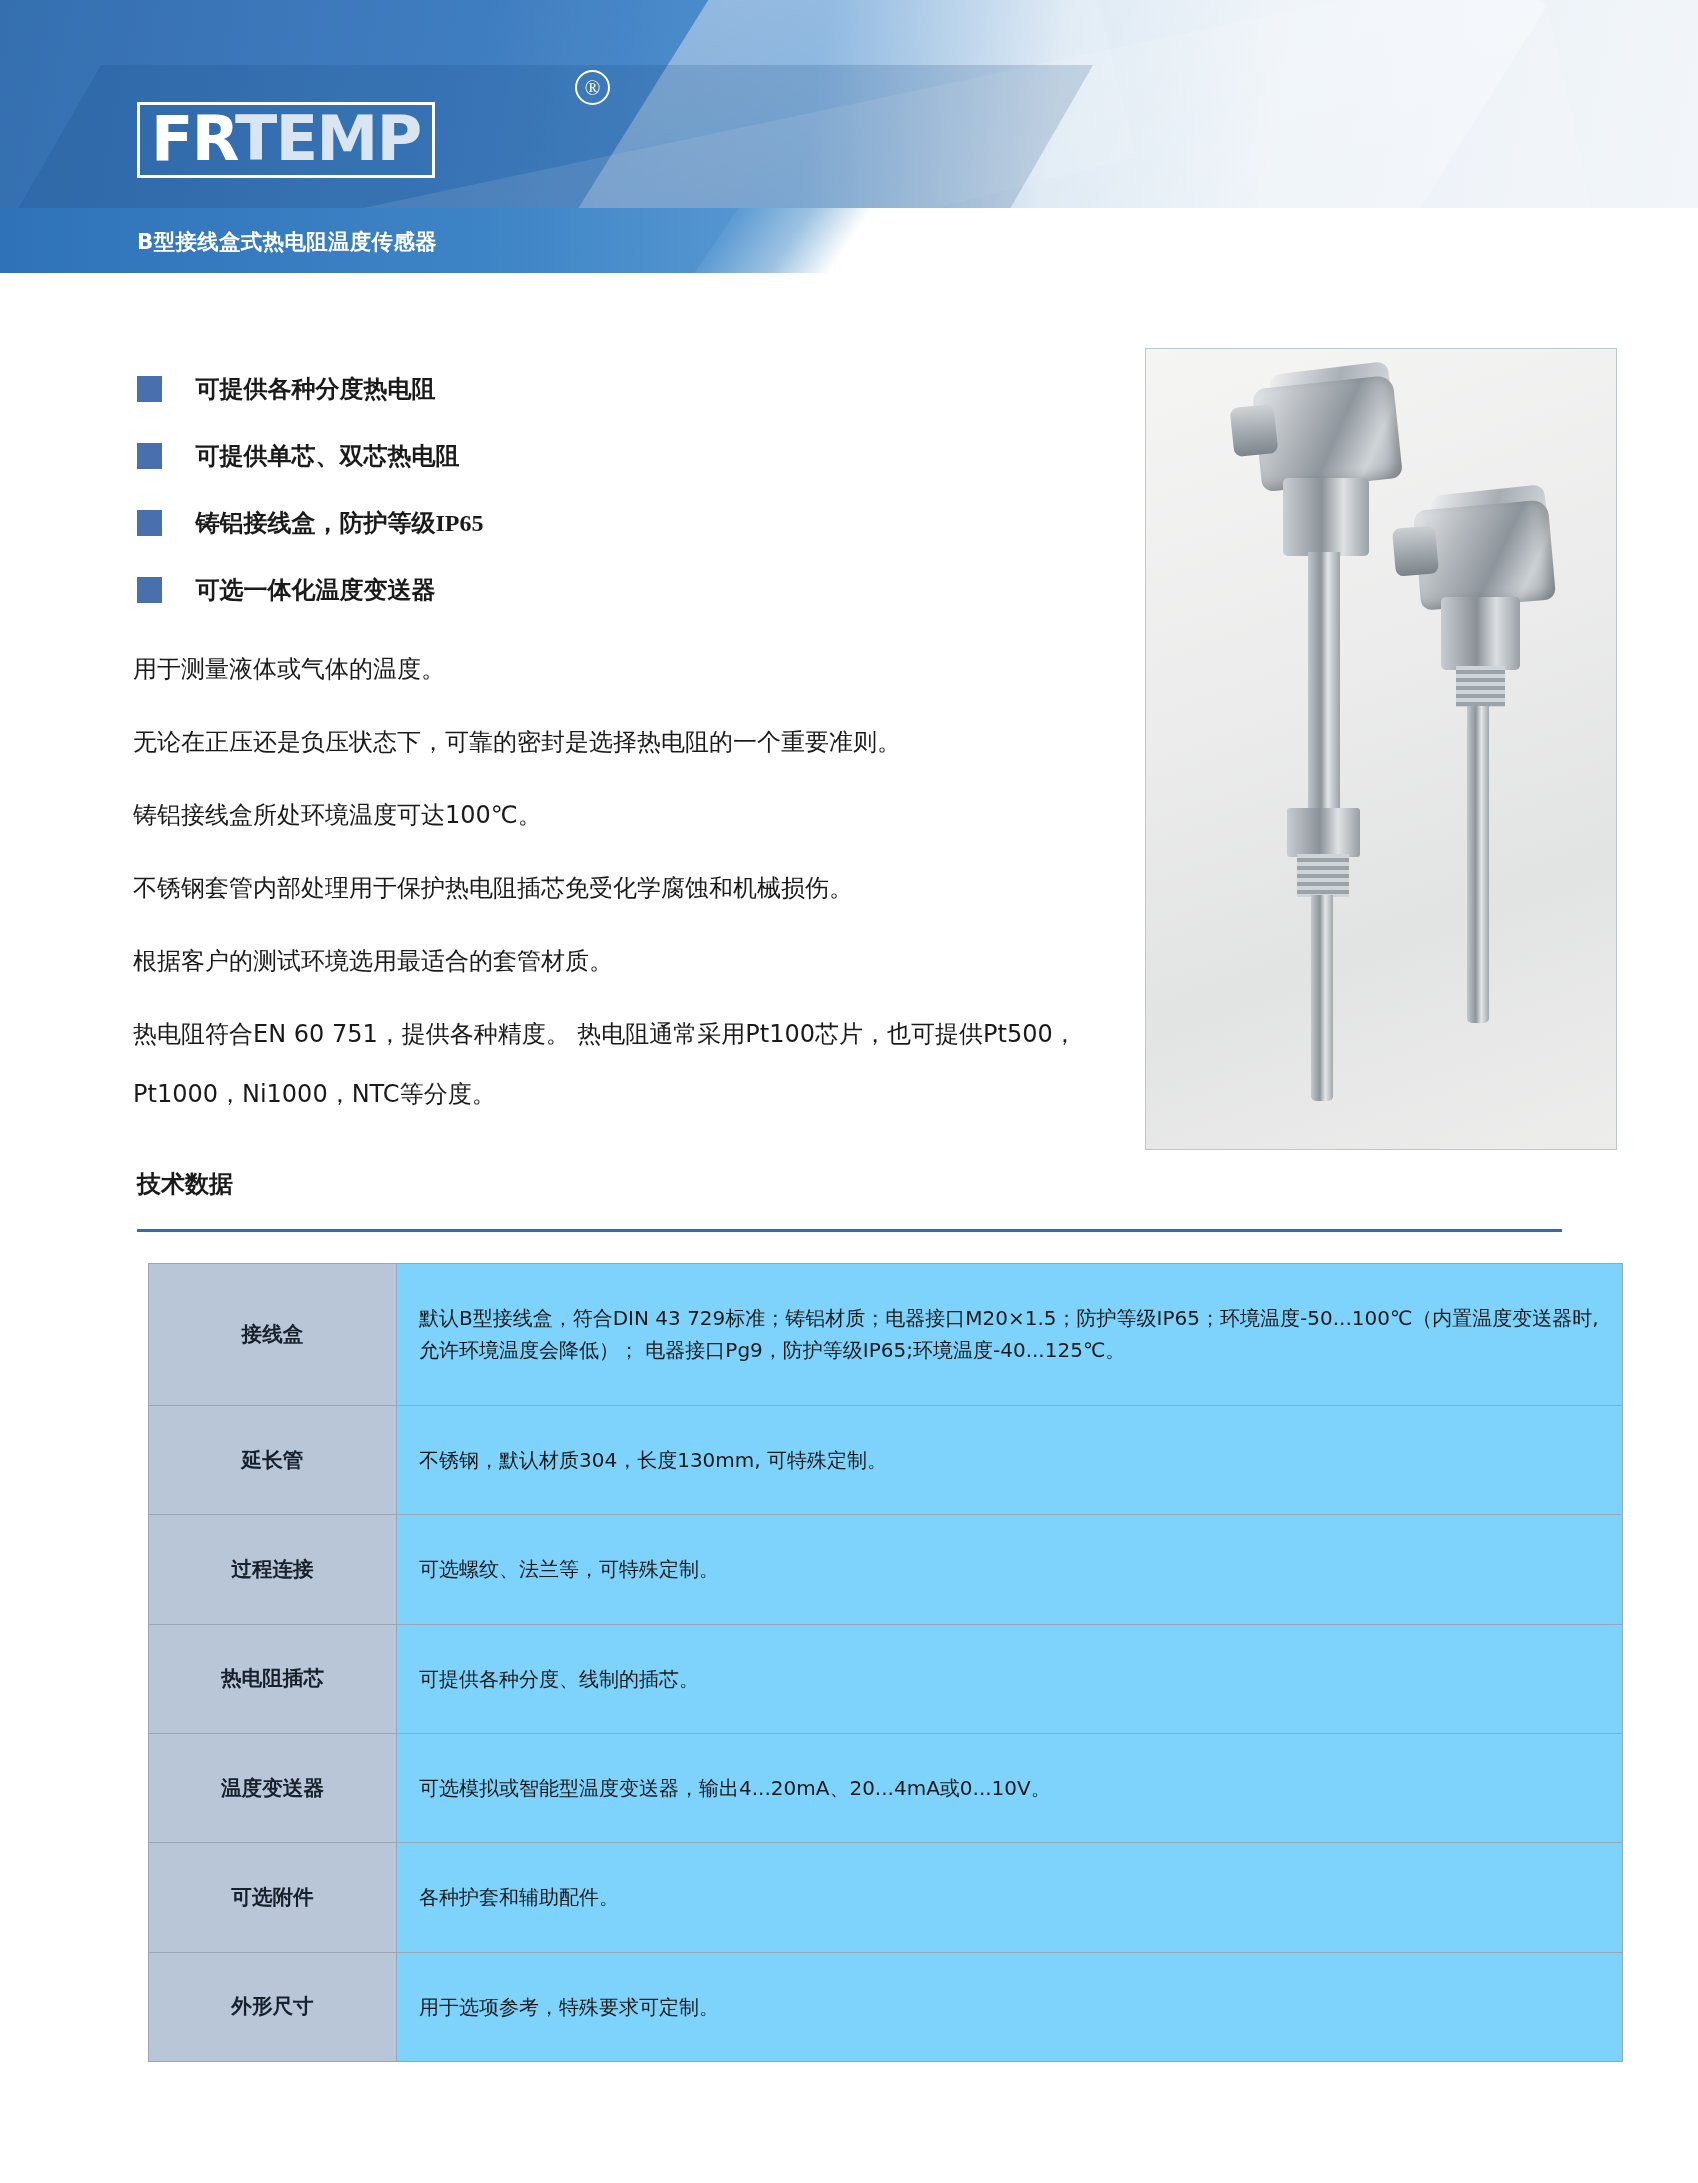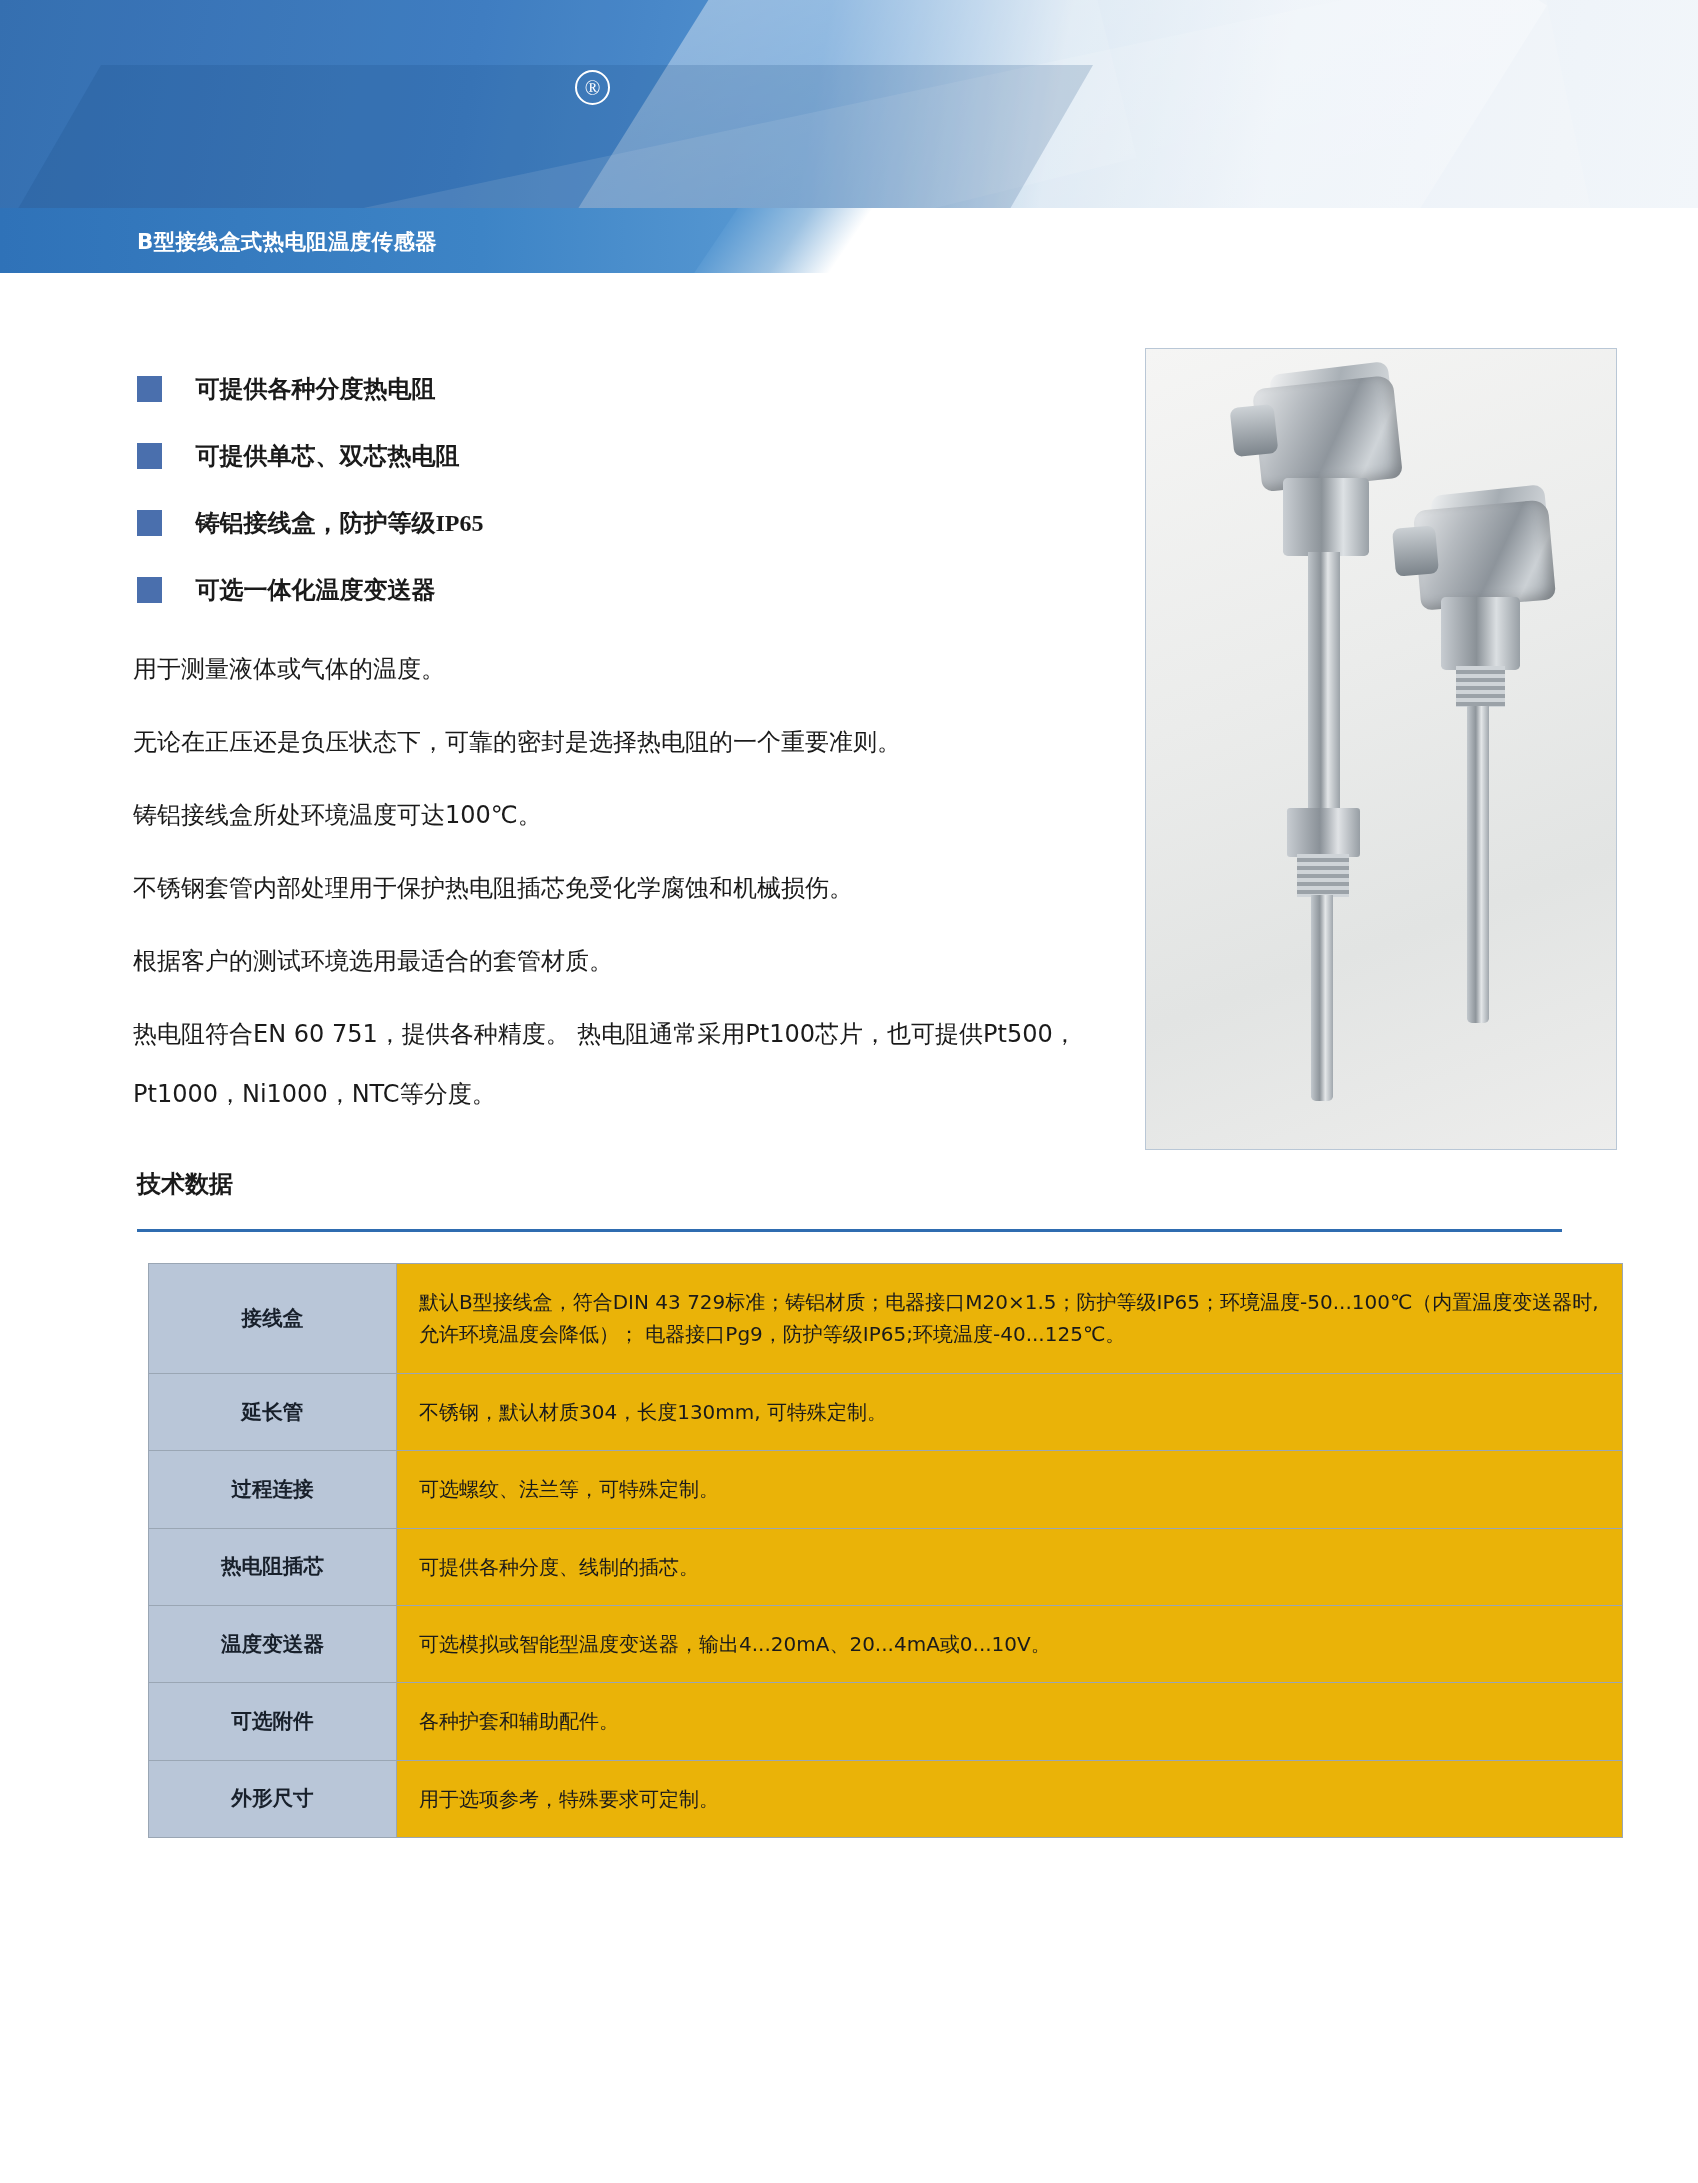--- a/index.html
+++ b/index.html
@@ -307,40 +307,43 @@
     width: 248px;
     background: #b9c6d8;
     text-align: center;
     font-size: 20.6px;
     font-weight: bold;
     color: #18202b;
     padding: 20.6px 8px;
     line-height: 1.5;
   }
   td.v {
-    background: #eab308;
+    background: #7dd3fc;
     font-size: 20px;
     color: #1a1a1a;
-    padding: 22px 22px;
+    padding: 38px 22px;
     line-height: 1.62;
   }
 
   .footer-space { position: absolute; bottom: 0; height: 1.6px; width: 100%; }
 </style>
 </head>
 <body>
 
 <div class="page">
 
   <div class="header">
     <div class="hdr-sheen-1"></div>
     <div class="hdr-sheen-2"></div>
     <div class="hdr-sheen-3"></div>
     <div class="hdr-dark-wedge"></div>
 
+    <div class="logo-box">
+      <div class="logo-text"><span class="fr">FR</span><span class="temp">TEMP</span></div>
+    </div>
     <div class="logo-reg">®</div>
   </div>
 
   <div class="titlebar">
     <div class="titlebar-fill"></div>
     <div class="titlebar-slant"></div>
     <div class="titlebar-text">B型接线盒式热电阻温度传感器</div>
   </div>
 
   <div class="bullets">

